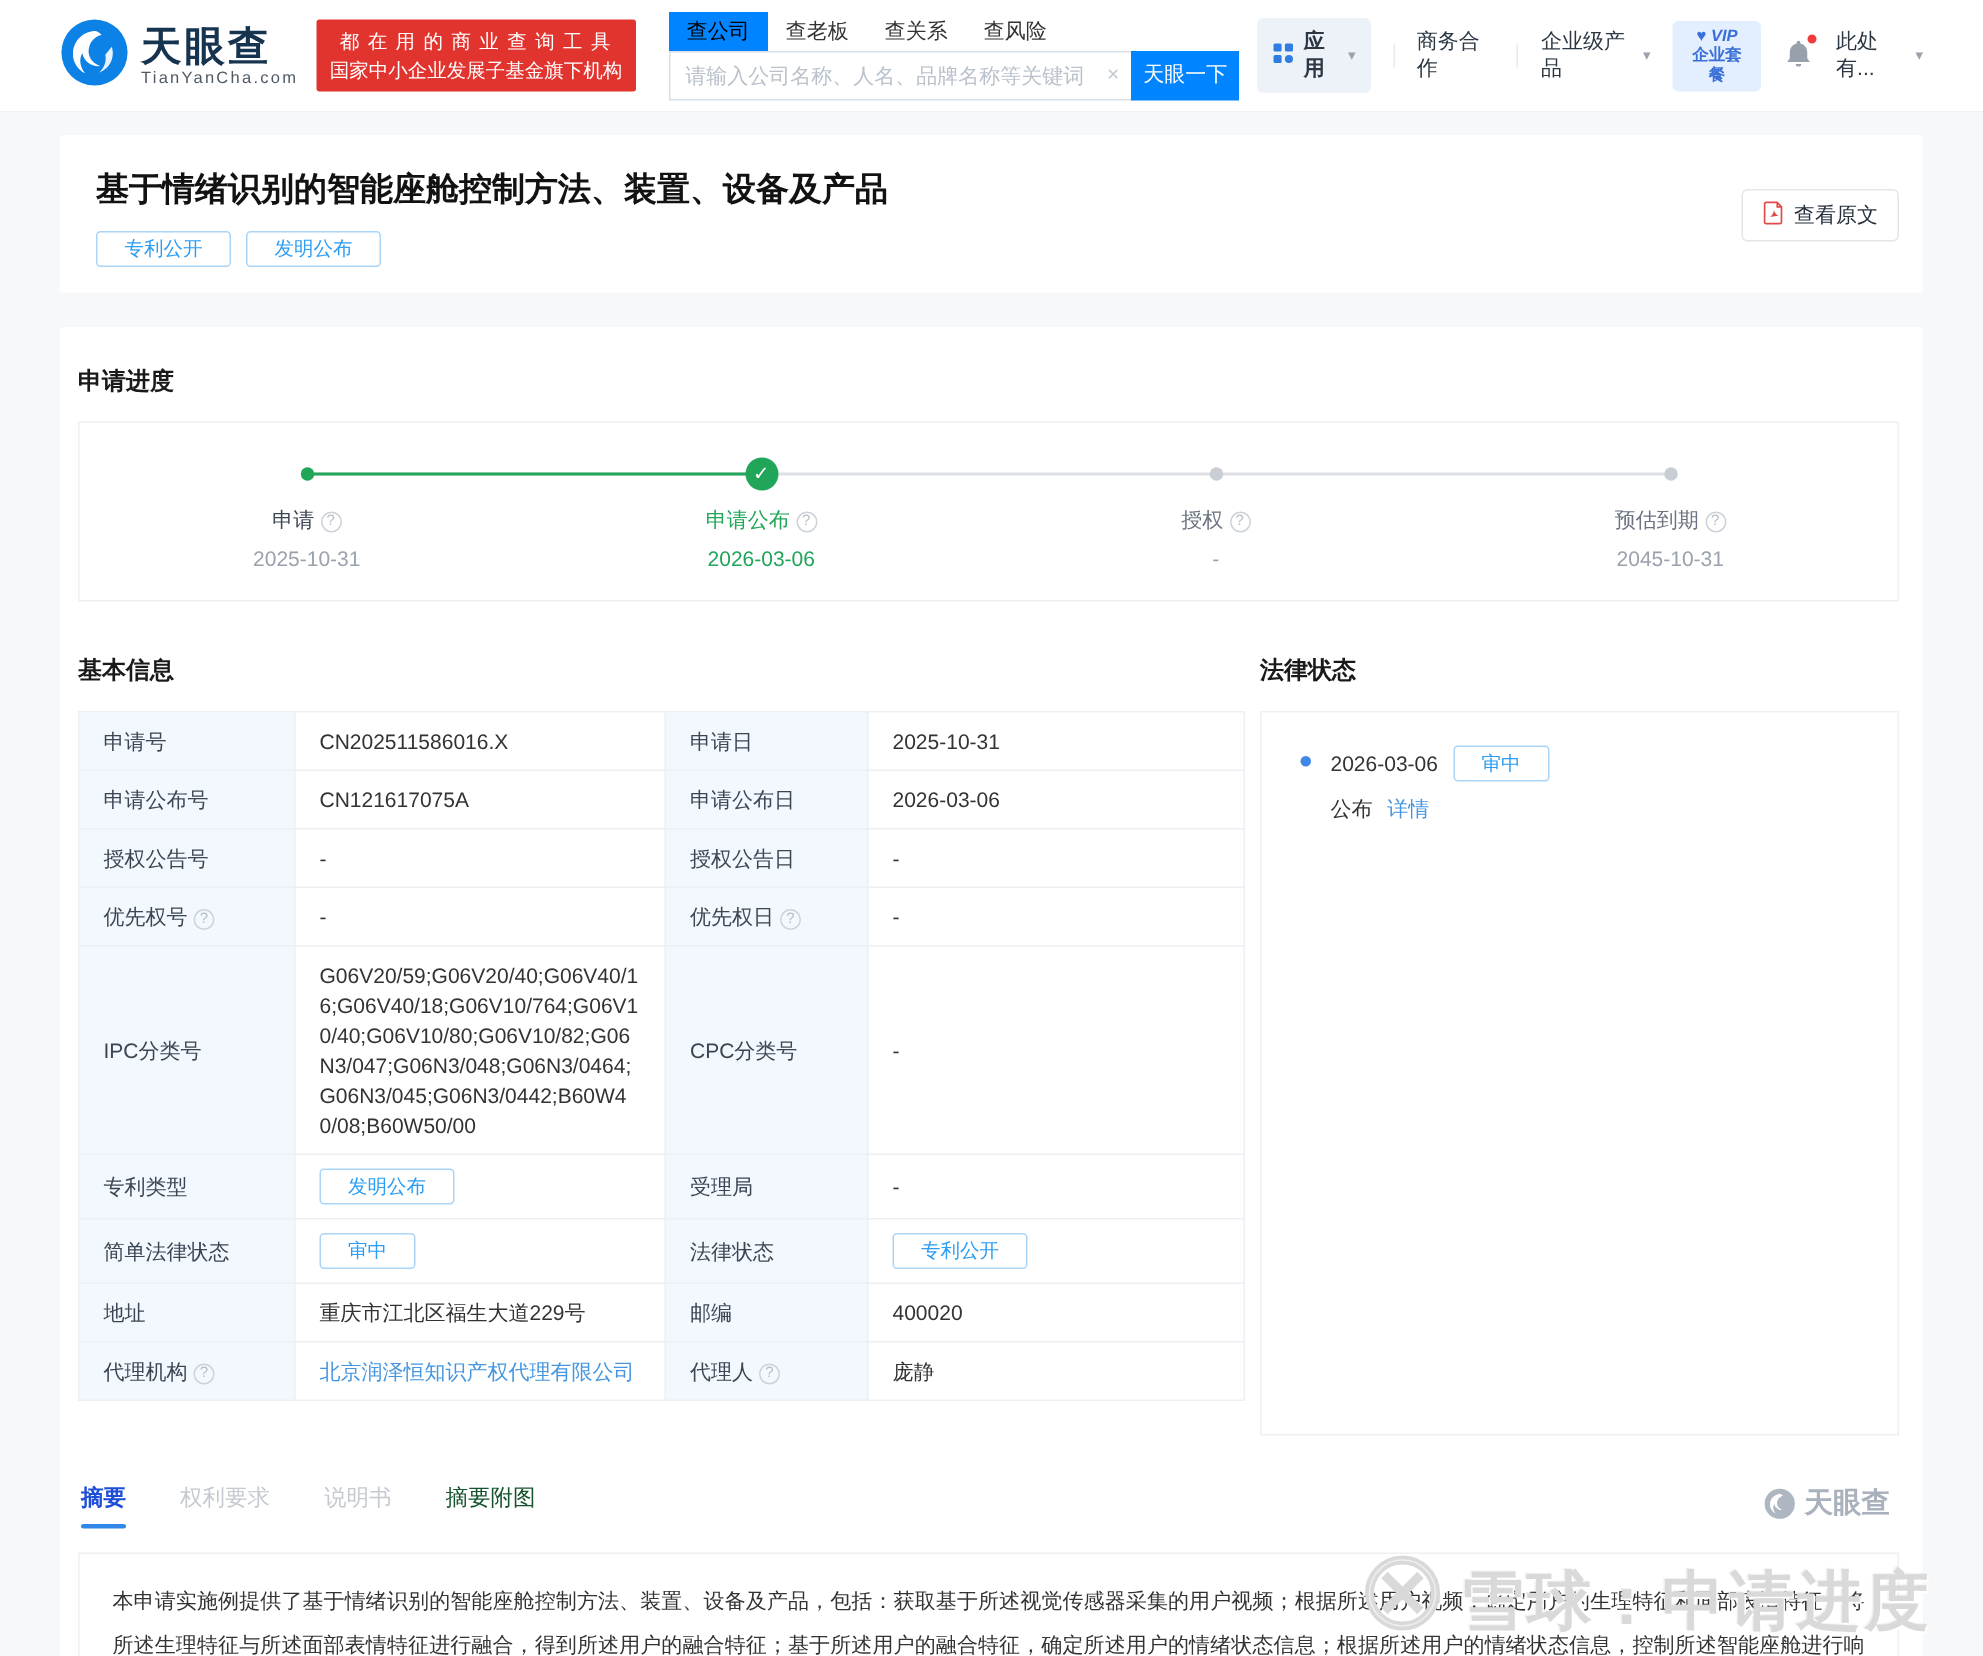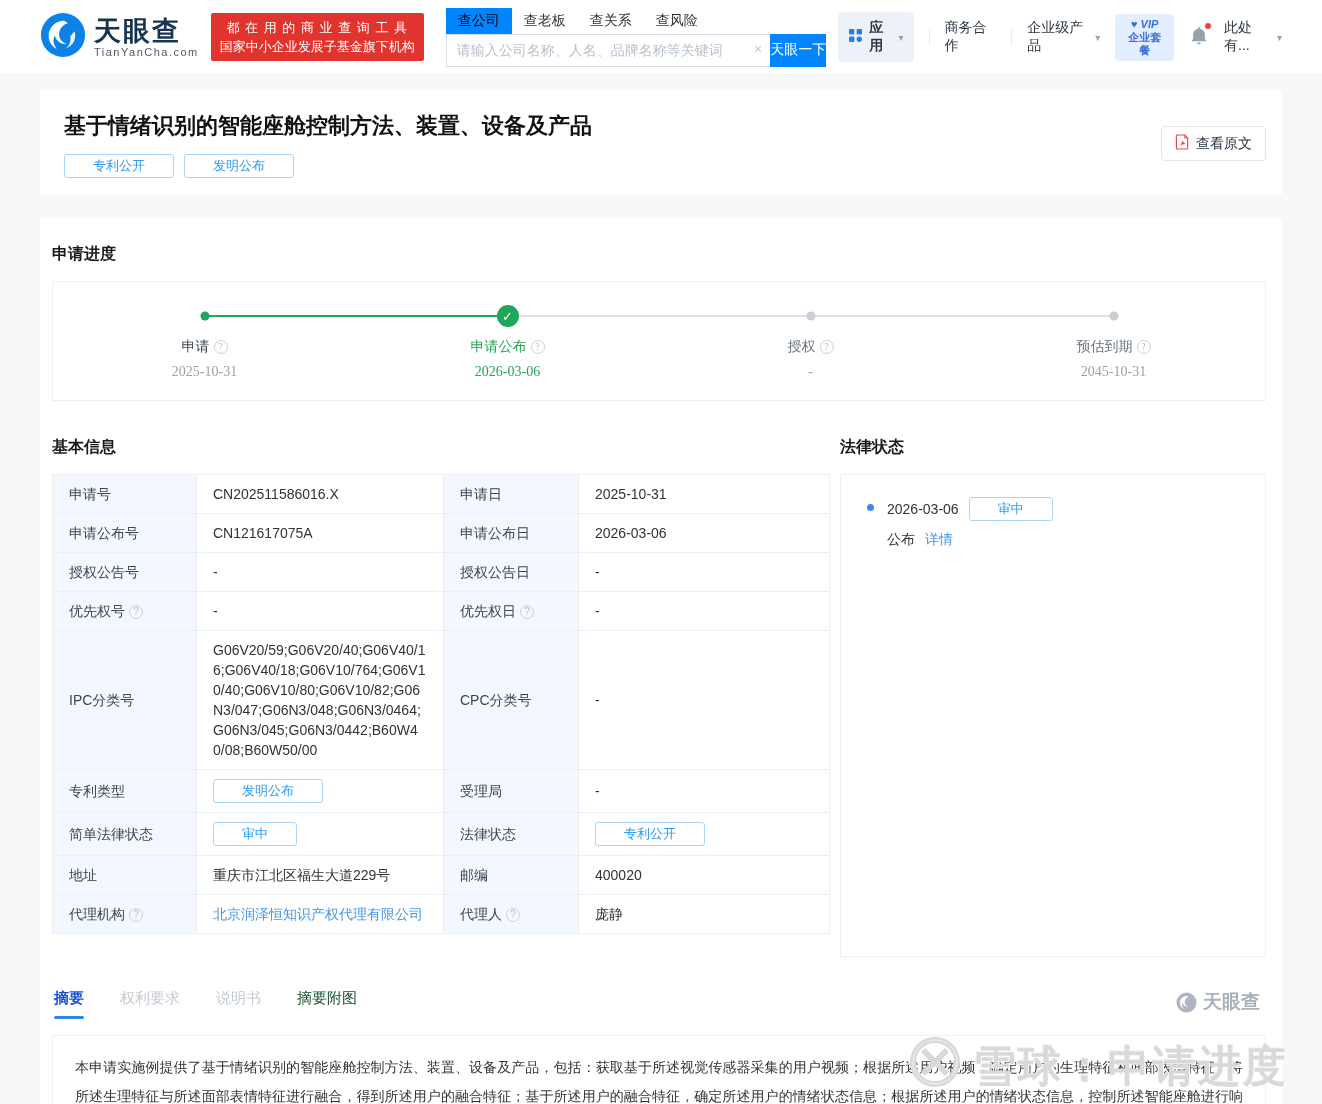--- a/index.html
+++ b/index.html
@@ -18,61 +18,61 @@
   .search-module { width:400px; margin-left:10px; }
   .search-tabs { display:flex; font-size:14px; }
   .stab { padding:4px 12px; color:#333; cursor:pointer; }
   .stab.active { background:#0084ff; color:#000000; }
   .search-row { display:flex; height:33px; }
   .input-wrap { position:relative; flex:1; }
   .input-wrap input { width:100%; height:100%; border:1px solid #d8dee6; border-right:none;
     padding:0 26px 0 10px; font-size:14px; color:#333; outline:none; }
   .input-wrap input::placeholder { color:#b9c1cb; }
   .clear-x { position:absolute; right:8px; top:7px; color:#c3c9d1; font-size:14px; cursor:pointer; }
-  .search-btn { width:56px; background:#0084ff; color:#fff; border:none; font-size:14px; cursor:pointer; }
+  .search-btn { width:72px; background:#0084ff; color:#fff; border:none; font-size:14px; cursor:pointer; }
   .header-right { margin-left:auto; display:flex; align-items:center; gap:15px; font-size:14px; }
   .apps-btn { background:#edf2f9; border-radius:4px; padding:7px 10px; display:flex;
     align-items:center; gap:6px; color:#2c3743; cursor:pointer; font-weight:bold; }
   .hdr-divider { width:1px; height:16px; background:#e7eaee; }
   .nav-link { color:#2c3743; cursor:pointer; display:flex; align-items:center; gap:4px; }
   .caret { font-size:10px; color:#9aa2ad; }
   .vip-badge { background:#e3eeff; border-radius:4px; padding:4px 9px; text-align:center;
     color:#3a6fd8; font-size:11px; font-weight:bold; line-height:13px; cursor:pointer; }
   .vip-badge .vtop { font-style:italic; }
   .bell-wrap { position:relative; cursor:pointer; }
   .bell-dot { position:absolute; top:-3px; right:-3px; width:8px; height:8px;
     border-radius:50%; background:#f03b3b; border:1px solid #fff; }
 
   
   .page { padding:0 40px; }
   .card { background:#fff; border-radius:2px; }
   .title-card { margin-top:15px; padding:21px 24px 17px; position:relative; }
   .patent-title { font-size:22px; font-weight:bold; color:#121212; }
   .tag-row { margin-top:13px; display:flex; gap:10px; }
   .tag { border:1px solid #a9d5f8; color:#2b9df3; background:#fff; font-size:13px;
-    padding:3px 28px; border-radius:3px; line-height:16px; display:inline-block; }
+    padding:3px 18px; border-radius:3px; line-height:16px; display:inline-block; }
   .view-orig { position:absolute; right:16px; top:36px; border:1px solid #e2e5e9; border-radius:4px;
     background:#fff; padding:7px 13px; font-size:14px; color:#26313d; display:flex; gap:6px;
     align-items:center; cursor:pointer; }
 
   .main-card { margin-top:23px; padding:26px 16px 160px 12px; position:relative; }
   .sec-h { font-size:16px; font-weight:bold; color:#1a1a1a; }
 
   
   .progress-box { border:1px solid #edf0f4; margin-top:16px; padding:24px 0 20px; }
   .track { position:relative; height:20px; }
   .line { position:absolute; top:9px; height:2px; background:#dde1e6; left:12.5%; width:75%; }
   .line-done { position:absolute; top:9px; height:2px; background:#21a558; left:12.5%; width:25%; }
   .dot { position:absolute; top:10px; transform:translate(-50%,-50%); border-radius:50%; }
   .dot.small-done { width:9px; height:9px; background:#21a558; }
   .dot.small-pend { width:9px; height:9px; background:#c9ced5; }
   .dot.current { width:22px; height:22px; background:#21a558; color:#fff; font-size:13px;
     display:flex; align-items:center; justify-content:center; }
   .steps { display:flex; margin-top:12px; }
-  .step { width:25%; text-align:center;font-family:Liberation Serif, serif; }
+  .step { width:25%; text-align:center; }
   .s-label { font-size:14px; color:#3c4653; }
   .step.pending .s-label { color:#6b7480; }
   .step.current .s-label, .step.current .s-date { color:#21a558; }
   .s-date { font-size:14px; color:#9aa2ad; margin-top:8px; }
   .qi { display:inline-flex; width:14px; height:14px; border:1px solid #ccd2d9; border-radius:50%;
     color:#b6bec7; font-size:10px; align-items:center; justify-content:center; margin-left:4px;
     vertical-align:1px; cursor:pointer; }
 
   
   .info-cols { display:flex; gap:10px; margin-top:36px; align-items:flex-start; }

